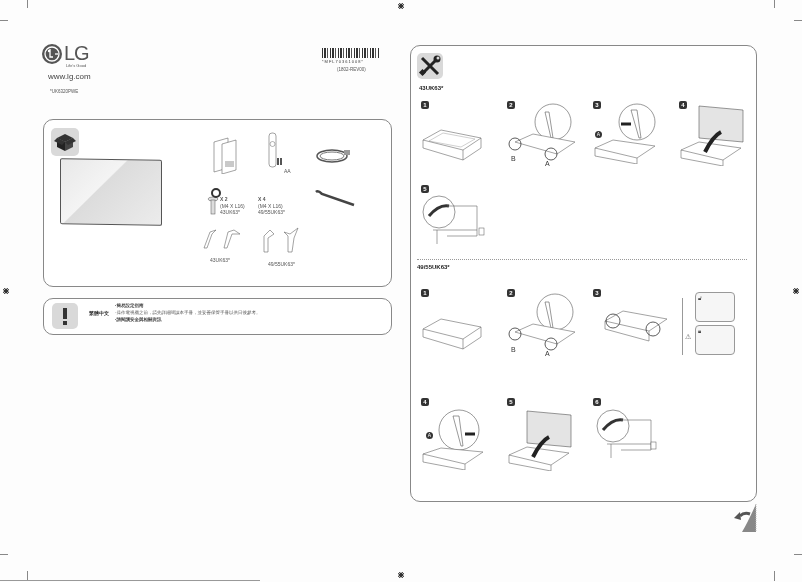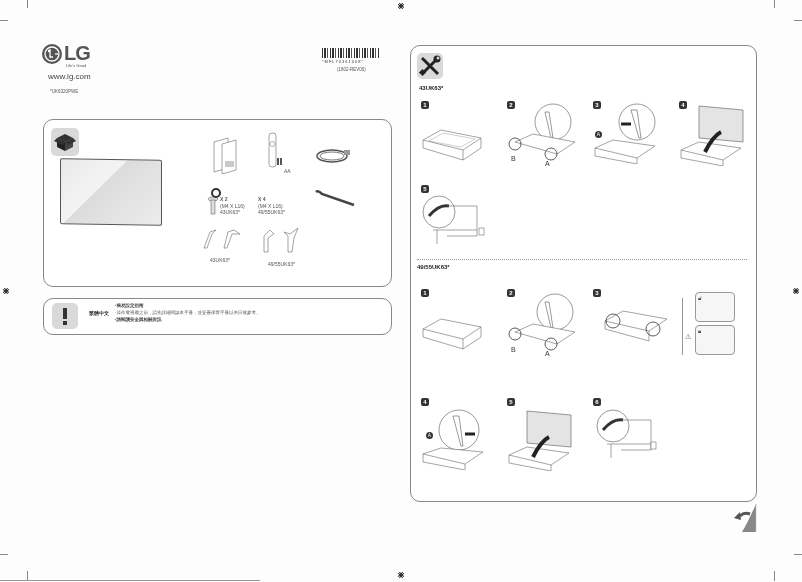--- a/index.html
+++ b/index.html
@@ -34,21 +34,21 @@
 <div class="tick" style="left:0;top:580px;width:260px;height:1px;background:#999;"></div>
 
 <div class="abs" style="left:42px;top:44px;width:20px;height:20px;border-radius:50%;background:#555;">
   <svg width="20" height="20" viewBox="0 0 20 20">
       <circle cx="10" cy="10" r="7" fill="none" stroke="#fff" stroke-width="1.3"></circle>
       <circle cx="7" cy="7" r="1.2" fill="#fff"></circle>
       <path d="M8 5v8h3" stroke="#fff" stroke-width="1.3" fill="none"></path>
       <path d="M13 10h3" stroke="#fff" stroke-width="1.3"></path>
     </svg>
 </div>
-<div class="abs" style="left:64px;top:42px;font-size:20px;font-weight:bold;color:#555;letter-spacing:-1px;">LG</div>
+<div class="abs" style="left:64px;top:42px;font-size:20px;font-weight:normal;color:#555;letter-spacing:-1px;">LG</div>
 <div class="abs" style="left:66px;top:63px;font-size:4px;color:#555;">Life's Good</div>
 <div class="abs" style="left:48px;top:72px;font-size:8px;color:#444;">www.lg.com</div>
 <div class="abs" style="left:50px;top:89px;font-size:4.5px;color:#555;">*UK6320PWE</div>
 
 <div class="abs" style="left:322px;top:48px;width:58px;height:10px;background:repeating-linear-gradient(90deg,#333 0 1px,#fff 1px 2px,#333 2px 4px,#fff 4px 5px,#555 5px 6px,#fff 6px 8px);"></div>
 <div class="abs" style="left:322px;top:59px;font-size:4px;letter-spacing:1px;color:#333;">*MFL70361008*</div>
 <div class="abs" style="left:337px;top:67px;font-size:4.5px;color:#555;">(1802-REV00)</div>
 
 <div class="panel" style="left:43px;top:119px;width:347px;height:166px;">
   <div class="iconbox" style="left:7px;top:8px;">

